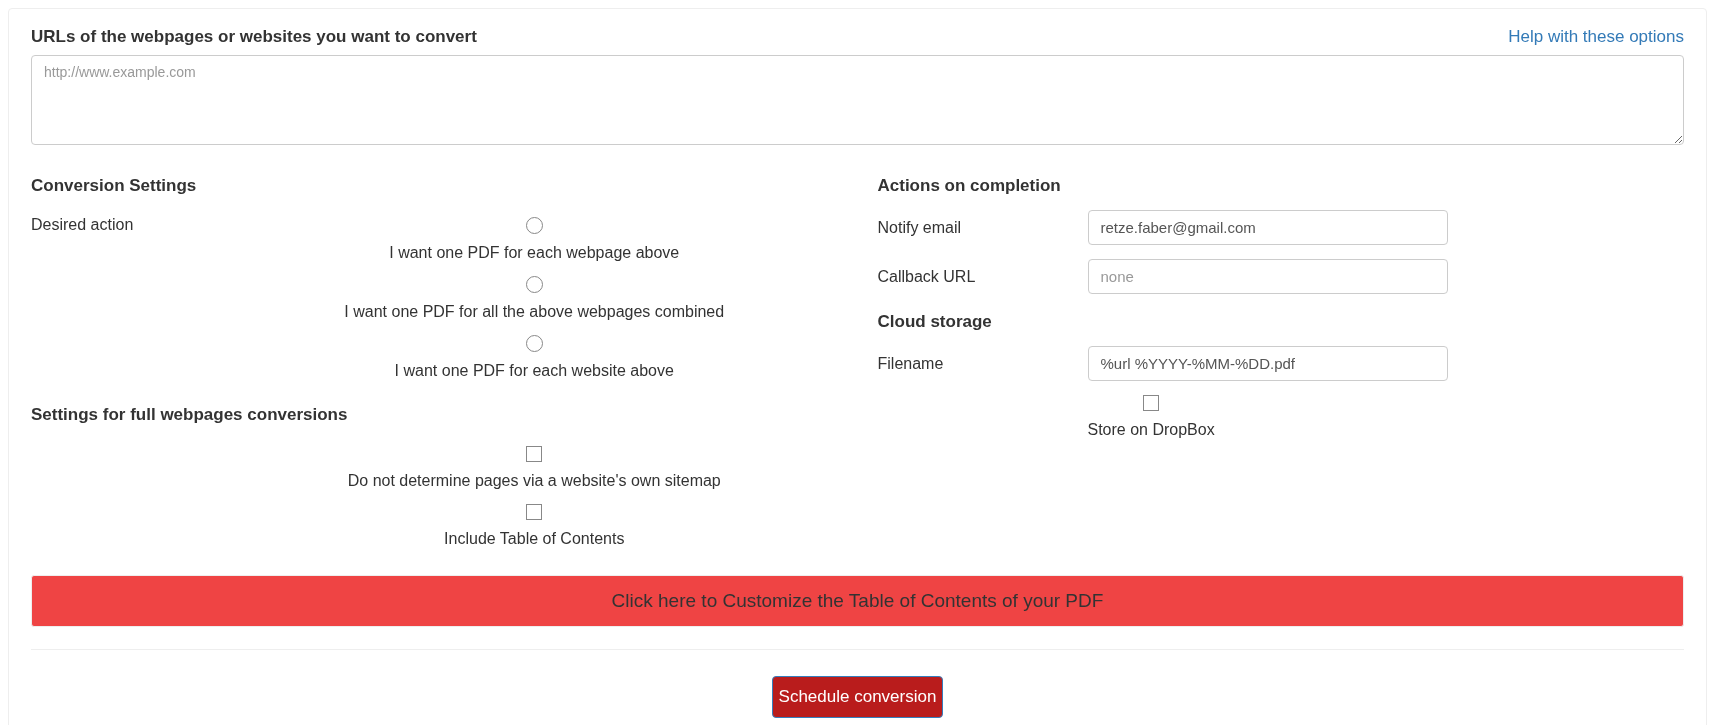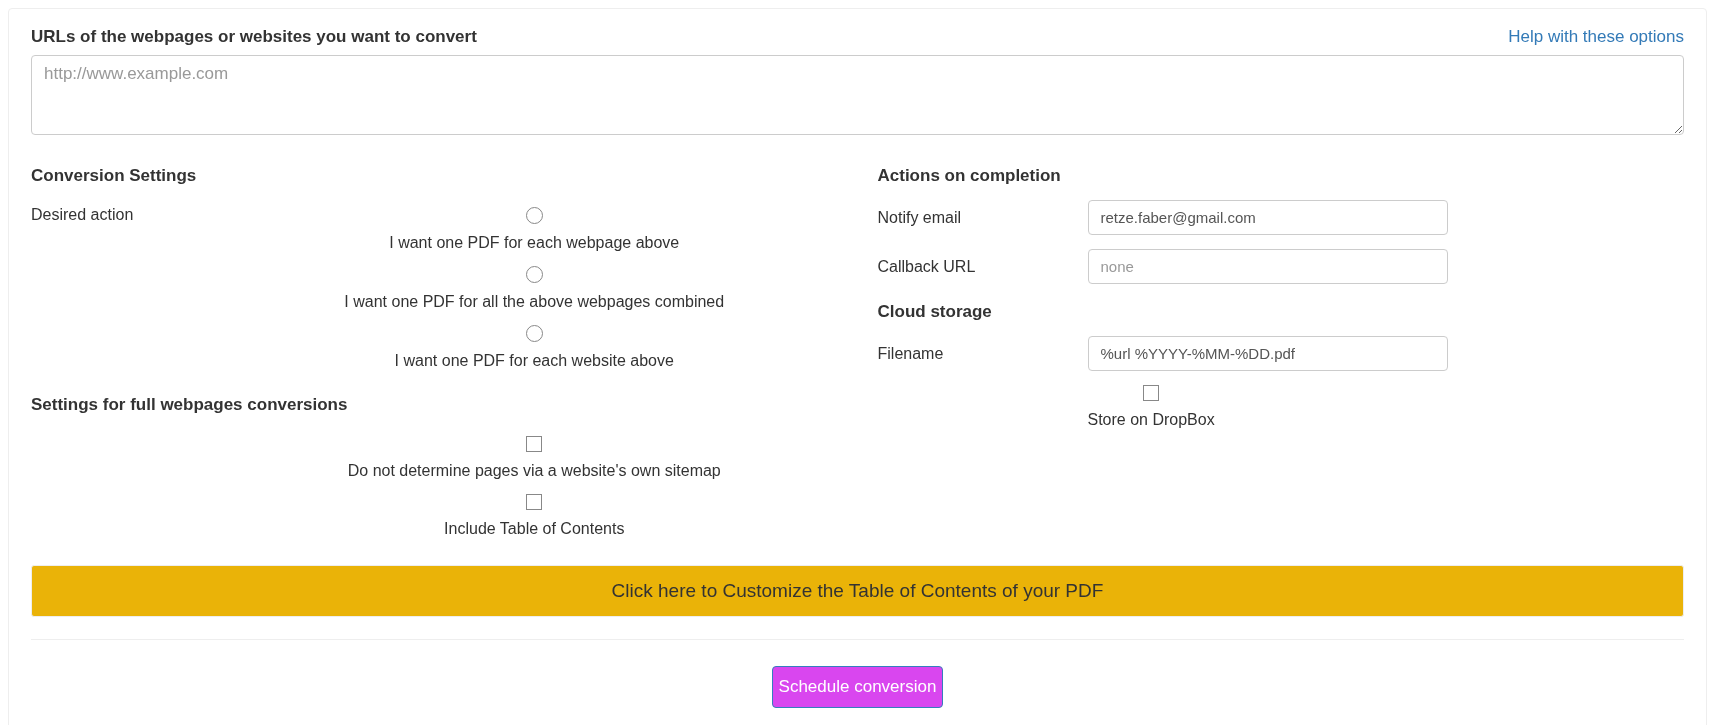--- a/index.html
+++ b/index.html
@@ -30,26 +30,26 @@
     color: #333;
   }
   .help-link {
     color: #337ab7;
     font-size: 17px;
     text-decoration: none;
     cursor: pointer;
   }
   textarea.url-input {
     width: 100%;
-    height: 80px;
+    height: 90px;
     resize: vertical;
     border: 1px solid #ccc;
     border-radius: 4px;
     padding: 8px 12px;
-    font-size: 17px;
+    font-size: 14px;
     color: #555;
     font-family: inherit;
   }
   textarea.url-input::placeholder { color: #999; }
   .columns {
     display: flex;
     gap: 40px;
     margin-top: 28px;
   }
   .col { flex: 1; }
@@ -113,39 +113,39 @@
     align-items: center;
     margin-bottom: 14px;
   }
   .input-label {
     width: 210px;
     flex-shrink: 0;
     font-size: 16px;
     color: #333;
   }
   .toc-bar {
-    background: #eab308;
+    background: #ef4444;
     border: 1px solid #eee;
     border-radius: 3px;
     text-align: center;
     padding: 14px 10px;
     font-size: 19px;
     color: #333;
     margin-top: 14px;
     cursor: pointer;
   }
   hr.sep {
     border: none;
     border-top: 1px solid #eee;
     margin: 22px 0 26px 0;
   }
   .submit-wrap { text-align: center; }
   .btn-primary {
     display: inline-block;
-    background: #d946ef;
+    background: #b91c1c;
     border: 1px solid #357ebd;
     color: #fff;
     font-size: 17px;
     padding: 10px 6px;
     border-radius: 4px;
     cursor: pointer;
   }
 </style>
 </head>
 <body>

